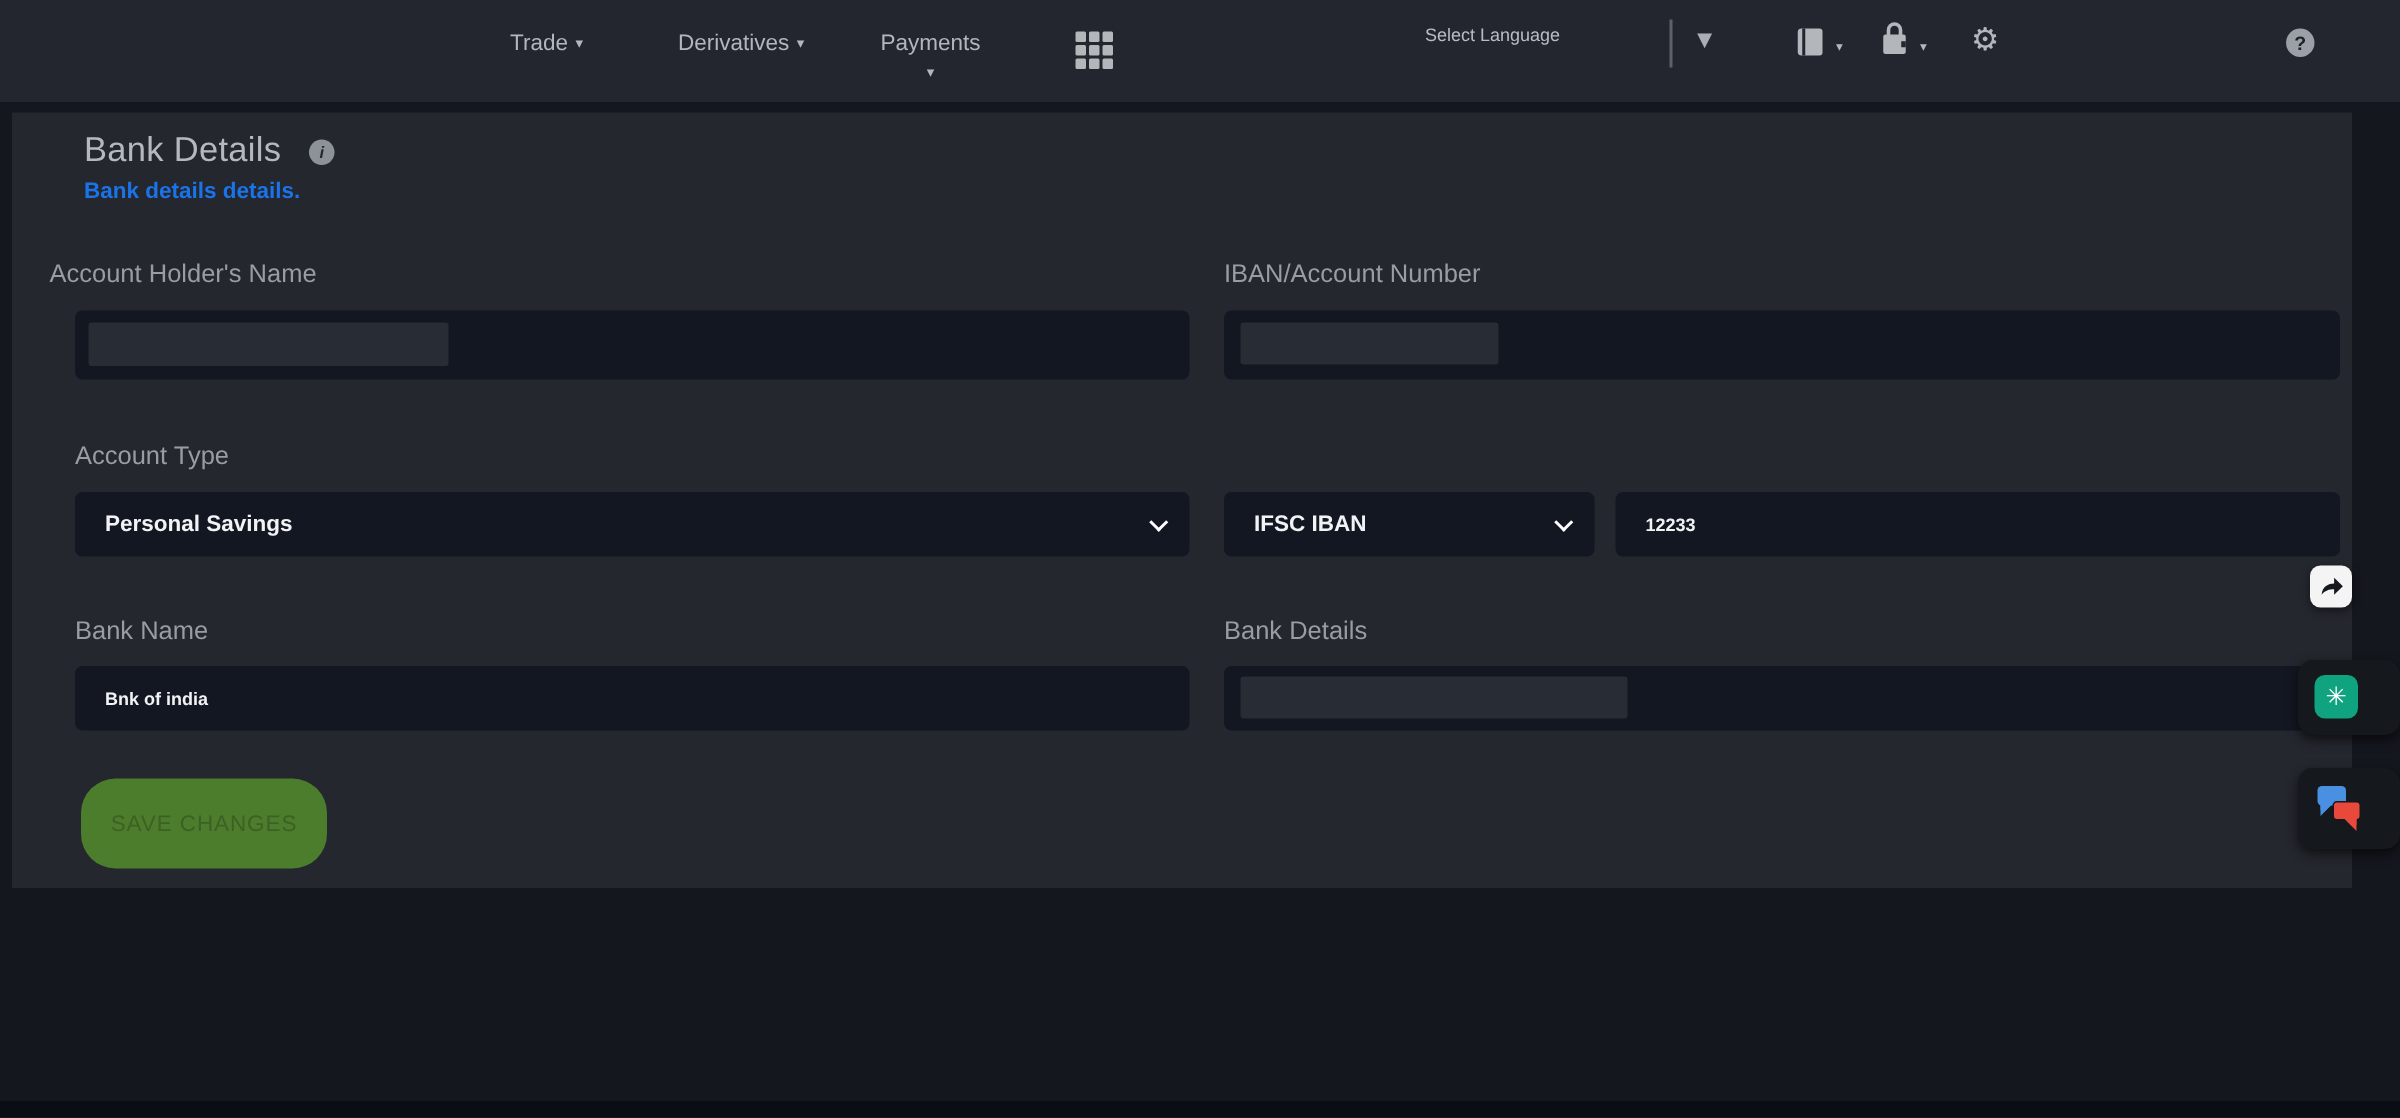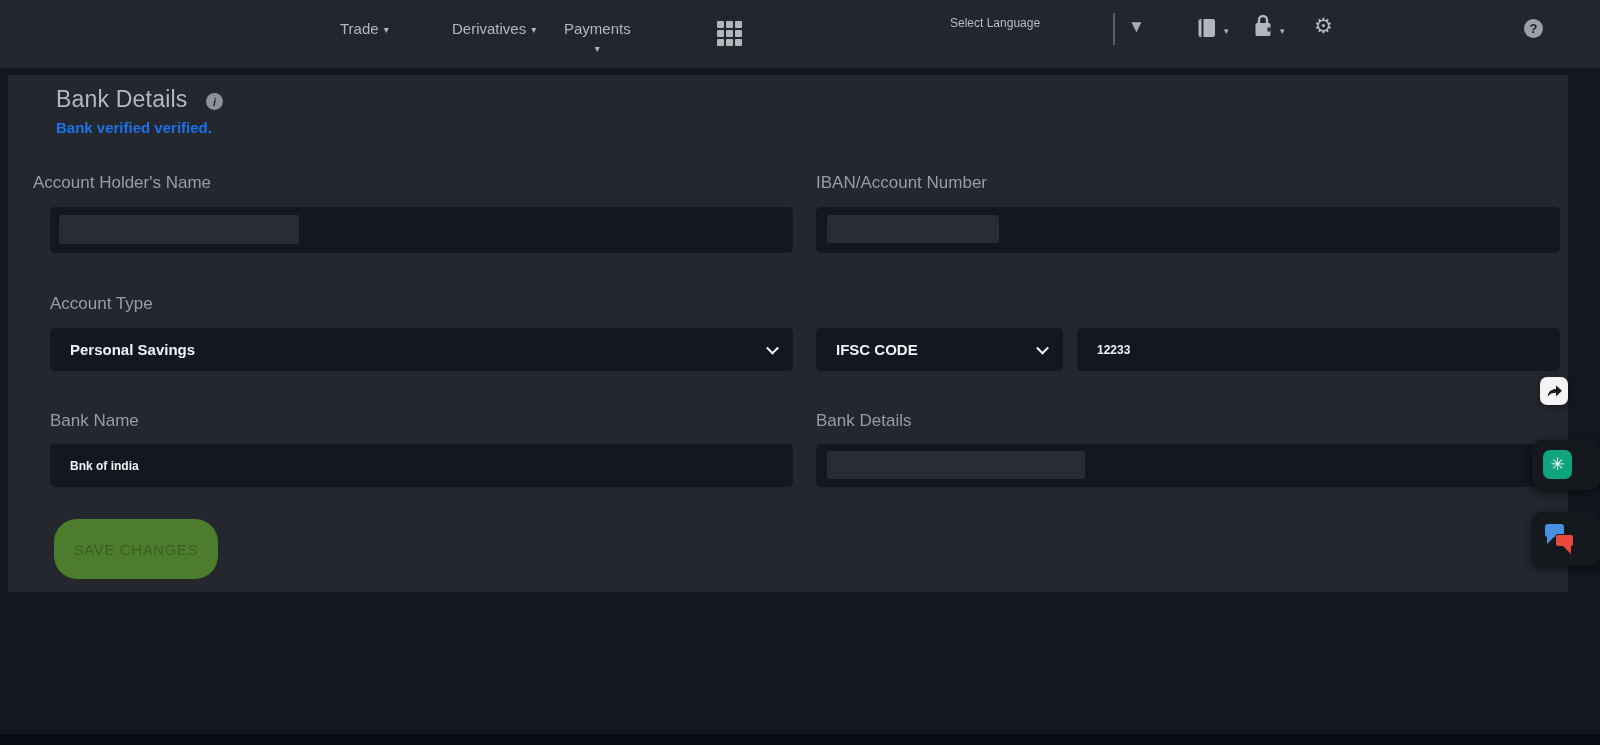--- a/index.html
+++ b/index.html
@@ -116,21 +116,21 @@
   <div class="nav-item" style="left:340px;align-items:center;">
     <span>Trade</span>
     <span class="nav-caret">▾</span>
   </div>
 
   <div class="nav-item" style="left:452px;">
     <span>Derivatives</span>
     <span class="nav-caret">▾</span>
   </div>
 
-  <div class="nav-item" style="left:564px;flex-direction:column;">
+  <div class="nav-item" style="left:587px;flex-direction:column;">
     <span>Payments</span>
     <span class="nav-caret">▾</span>
   </div>
 
   <div class="grid-icon">
     <svg width="26" height="26" viewBox="0 0 26 26">
       <g fill="#b3b7bc">
         <rect x="1" y="1" width="7" height="7" rx="1"></rect>
           <rect x="10" y="1" width="7" height="7" rx="1"></rect>
           <rect x="19" y="1" width="7" height="7" rx="1"></rect>
@@ -167,40 +167,40 @@
 
   <div class="gear-glyph">⚙</div>
 
   <div class="help-circle">?</div>
 </div>
 
 <div class="panel">
 
   <div class="page-title">Bank Details</div>
   <div class="info-circle">i</div>
-  <div class="verified-msg">Bank verified verified.</div>
+  <div class="verified-msg">Bank details details.</div>
 
   <div class="field-label" style="left:25px; top:98px;">Account Holder's Name</div>
   <div class="input-box" style="left:42px; top:132px; width:743px; height:46px;">
     <div class="redaction" style="left:9px; top:8px; width:240px; height:29px;"></div>
   </div>
 
   <div class="field-label" style="left:808px; top:98px;">IBAN/Account Number</div>
   <div class="input-box" style="left:808px; top:132px; width:744px; height:46px;">
     <div class="redaction" style="left:11px; top:8px; width:172px; height:28px;"></div>
   </div>
 
   <div class="field-label" style="left:42px; top:219px;">Account Type</div>
   <div class="select-box" style="left:42px; top:253px; width:743px; height:43px;">
     <span>Personal Savings</span>
     <span class="chev"></span>
   </div>
 
   <div class="select-box" style="left:808px; top:253px; width:247px; height:43px;">
-    <span>IFSC CODE</span>
+    <span>IFSC IBAN</span>
     <span class="chev"></span>
   </div>
   <input class="input-box" style="left: 1069px; top: 253px; width: 483px; height: 43px;" value="12233">
 
   <div class="field-label" style="left:42px; top:336px;">Bank Name</div>
   <input class="input-box" style="left: 42px; top: 369px; width: 743px; height: 43px;" value="Bnk of india">
 
   <div class="field-label" style="left:808px; top:336px;">Bank Details</div>
   <div class="input-box" style="left:808px; top:369px; width:744px; height:43px;">
     <div class="redaction" style="left:11px; top:7px; width:258px; height:28px;"></div>

